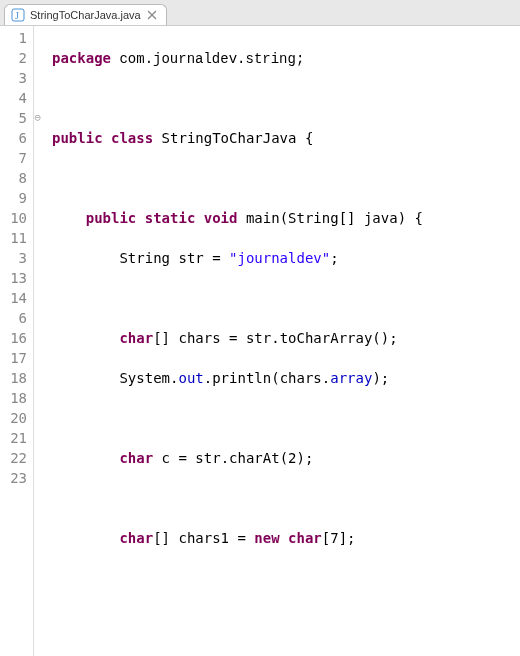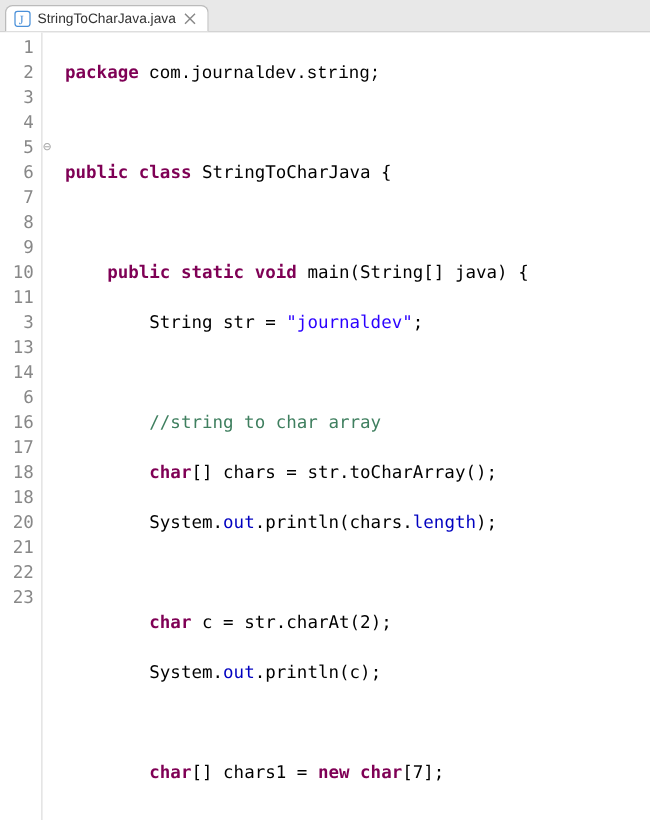--- a/index.html
+++ b/index.html
@@ -131,26 +131,24 @@
     <div class="ln">23</div>
   </div>
   <div class="code">
 <div class="line"><span class="kw">package</span> <span class="pkg">com.journaldev.string;</span></div>
 <div class="line"></div>
 <div class="line"><span class="kw">public</span> <span class="kw">class</span> <span>StringToCharJava</span> {</div>
 <div class="line"></div>
 <div class="line">    <span class="kw">public</span> <span class="kw">static</span> <span class="kw">void</span> <span>main</span>(<span>String</span>[] <span>java</span>) {</div>
 <div class="line">        <span>String</span> <span>str</span> = <span class="str">"journaldev"</span>;</div>
 <div class="line"></div>
-<div class="line">        <span class="com">//string to char array</span></div>
 <div class="line">        <span class="kw">char</span>[] <span>chars</span> = <span>str</span>.<span>toCharArray</span>();</div>
-<div class="line">        <span>System</span>.<span class="field">out</span>.<span>println</span>(<span>chars</span>.<span class="field">length</span>);</div>
+<div class="line">        <span>System</span>.<span class="field">out</span>.<span>println</span>(<span>chars</span>.<span class="field">array</span>);</div>
 <div class="line"></div>
 <div class="line">        <span class="kw">char</span> <span>c</span> = <span>str</span>.<span>charAt</span>(<span>2</span>);</div>
-<div class="line">        <span>System</span>.<span class="field">out</span>.<span>println</span>(<span>c</span>);</div>
 <div class="line"></div>
 <div class="line">        <span class="kw">char</span>[] <span>chars1</span> = <span class="kw">new</span> <span class="kw">char</span>[<span>7</span>];</div>
 
 
 
 
 
 
 
   </div>

